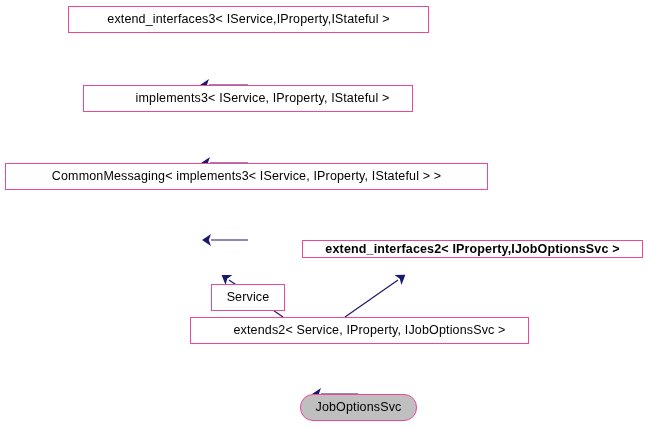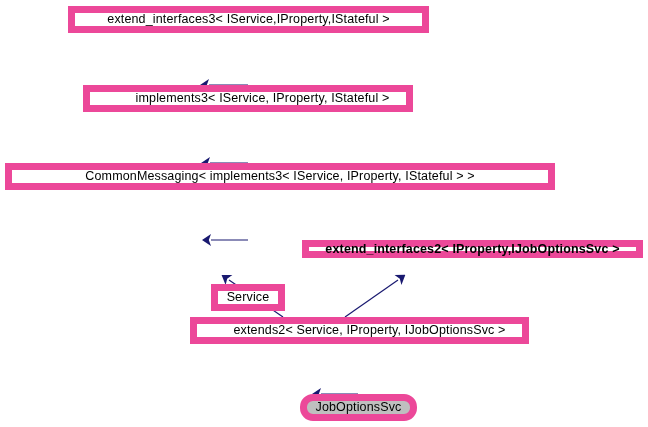--- a/index.html
+++ b/index.html
@@ -11,21 +11,21 @@
     position: relative;
     width: 648px;
     height: 427px;
     background: #ffffff;
     font-family: "Liberation Sans", sans-serif;
     overflow: hidden;
   }
   .node {
     position: absolute;
     box-sizing: border-box;
-    border: 7px solid #ec4899;
+    border: 1px solid #ec4899;
     background: #ffffff;
     color: #000000;
     font-size: 12.5px;
     line-height: 1;
     display: flex;
     align-items: center;
     justify-content: center;
     white-space: nowrap;
     letter-spacing: 0.15px;
   }
@@ -75,21 +75,21 @@
 
     <g>
       <line x1="358" y1="394" x2="358" y2="357" stroke="#191970" stroke-width="1.2" marker-end="url(#arrowhead)" transform="rotate(-90 358 394)"></line>
     </g>
   </svg>
 
   <div class="node" style="left:68px; top:6px; width:361px; height:27px;">extend_interfaces3&lt; IService,IProperty,IStateful &gt;</div>
 
   <div class="node" style="left:83px; top:85px; width:330px; height:27px;padding-left:29px;">implements3&lt; IService, IProperty, IStateful &gt;</div>
 
-  <div class="node" style="left:5px; top:163px; width:550px; height:27px;">CommonMessaging&lt; implements3&lt; IService, IProperty, IStateful &gt; &gt;</div>
+  <div class="node" style="left:5px; top:163px; width:483px; height:27px;">CommonMessaging&lt; implements3&lt; IService, IProperty, IStateful &gt; &gt;</div>
 
   <div class="node" style="left:211px; top:240px; width:74px; height:27px;margin-top:44px;">Service</div>
 
   <div class="node" style="left:302px; top:240px; width:341px; height:18px;font-weight:bold;">extend_interfaces2&lt; IProperty,IJobOptionsSvc &gt;</div>
 
   <div class="node" style="left:190px; top:317px; width:339px; height:27px;padding-left:20px;">extends2&lt; Service, IProperty, IJobOptionsSvc &gt;</div>
 
   <div class="node highlight" style="left:300px; top:394px; width:117px; height:27px;border-radius:13px;">JobOptionsSvc</div>
 
 </div>

